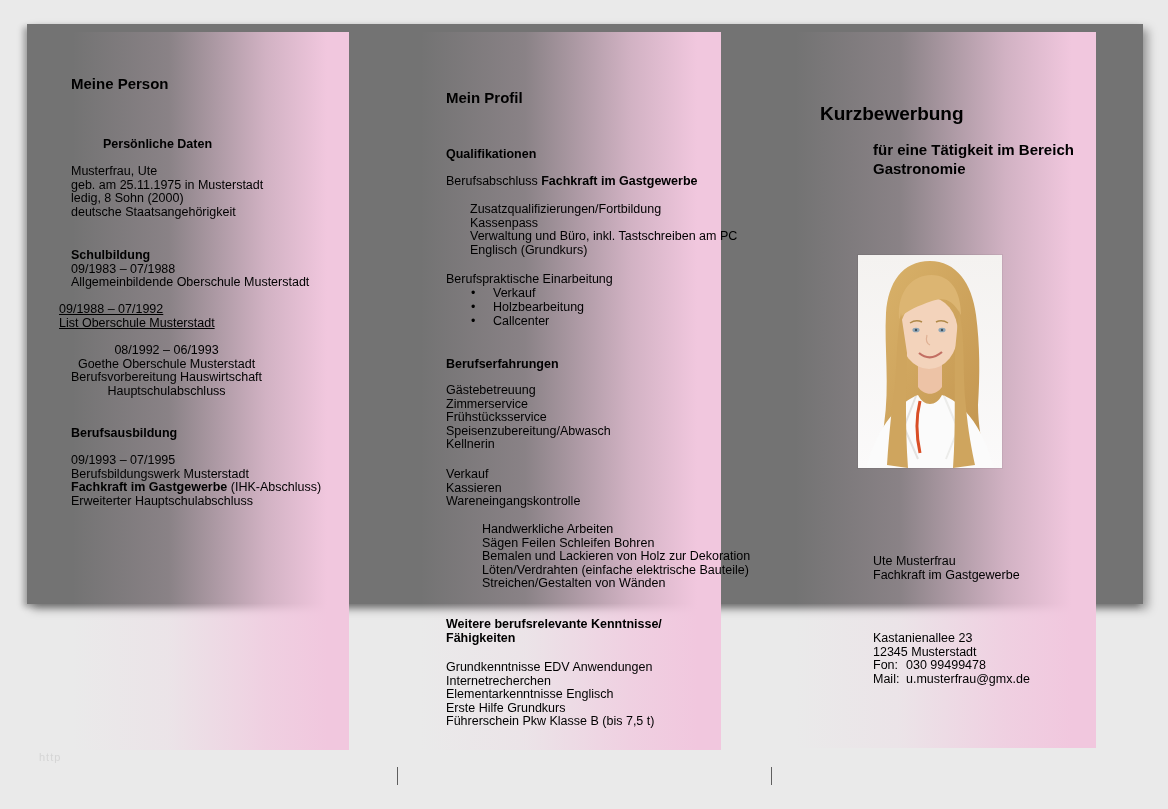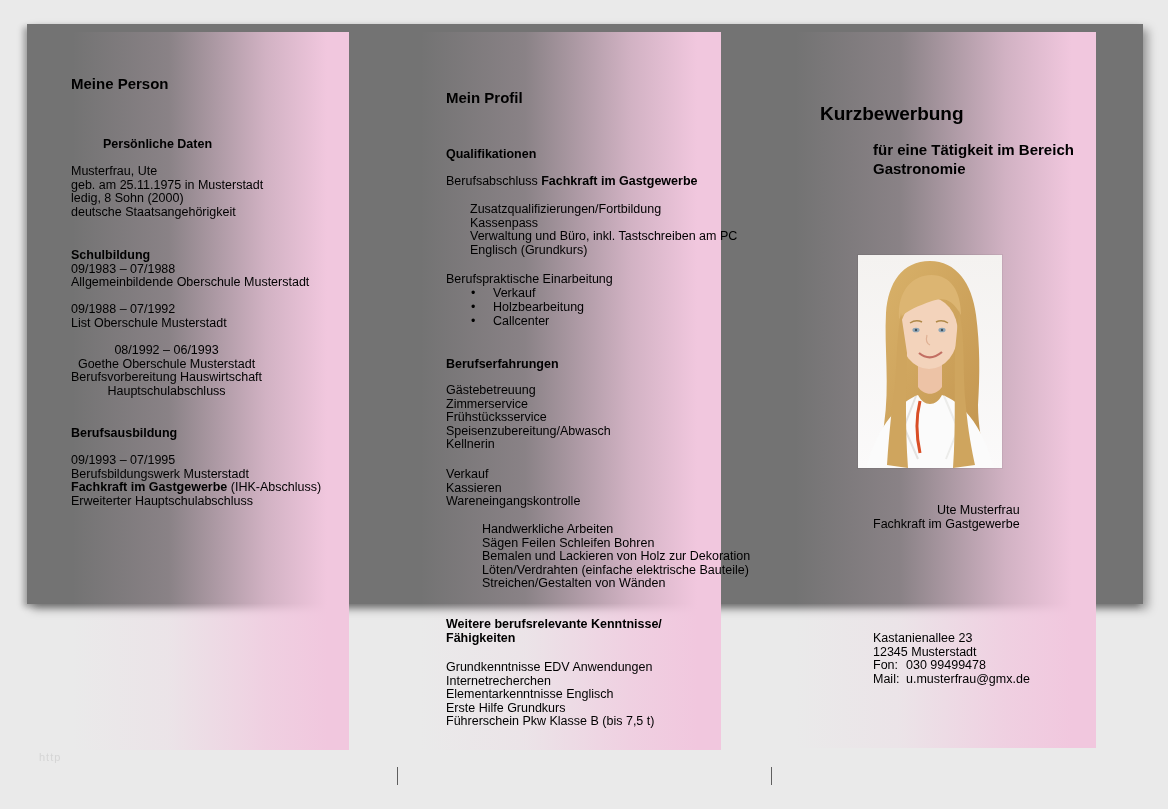--- a/index.html
+++ b/index.html
@@ -63,21 +63,21 @@
       <div>ledig, 8 Sohn (2000)</div>
       <div>deutsche Staatsangehörigkeit</div>
     </div>
 
     <div class="abs body" style="left:44px;top:225px;">
       <div class="b">Schulbildung</div>
       <div>09/1983 – 07/1988</div>
       <div>Allgemeinbildende Oberschule Musterstadt</div>
     </div>
 
-    <div class="abs body" style="left:44px;top:279px;">
+    <div class="abs body" style="left:32px;top:279px;text-decoration:underline;">
       <div>09/1988 – 07/1992</div>
       <div>List Oberschule Musterstadt</div>
     </div>
 
     <div class="abs body" style="left:44px;top:320px;text-align:center;">
       <div>08/1992 – 06/1993</div>
       <div>Goethe Oberschule Musterstadt</div>
       <div>Berufsvorbereitung Hauswirtschaft</div>
       <div>Hauptschulabschluss</div>
     </div>
@@ -190,21 +190,21 @@
         <path d="M78,67 Q84,64 90,68" fill="none" stroke="#b08948" stroke-width="1.5"></path>
         <ellipse cx="58" cy="75" rx="3.6" ry="2.3" fill="#8fa6b6"></ellipse>
         <ellipse cx="84" cy="75" rx="3.6" ry="2.3" fill="#8fa6b6"></ellipse>
         <circle cx="58" cy="75" r="1.2" fill="#3c4f5e"></circle>
         <circle cx="84" cy="75" r="1.2" fill="#3c4f5e"></circle>
         <path d="M69,80 Q67,88 72,90" fill="none" stroke="#dfb094" stroke-width="1.2"></path>
         <path d="M61,98 Q72,107 84,97" fill="none" stroke="#c26f63" stroke-width="2.2"></path>
       </svg>
     </div>
 
-    <div class="abs body" style="left:846px;top:480px;text-align:right;">
+    <div class="abs body" style="left:846px;top:531px;">
       <div>Ute Musterfrau</div>
       <div>Fachkraft im Gastgewerbe</div>
     </div>
 
     <div class="abs body" style="left:846px;top:608px;">
       <div>Kastanienallee 23</div>
       <div>12345 Musterstadt</div>
       <div><span class="contact-label">Fon:</span><span>030 99499478</span></div>
       <div><span class="contact-label">Mail:</span><span>u.musterfrau@gmx.de</span></div>
     </div>

